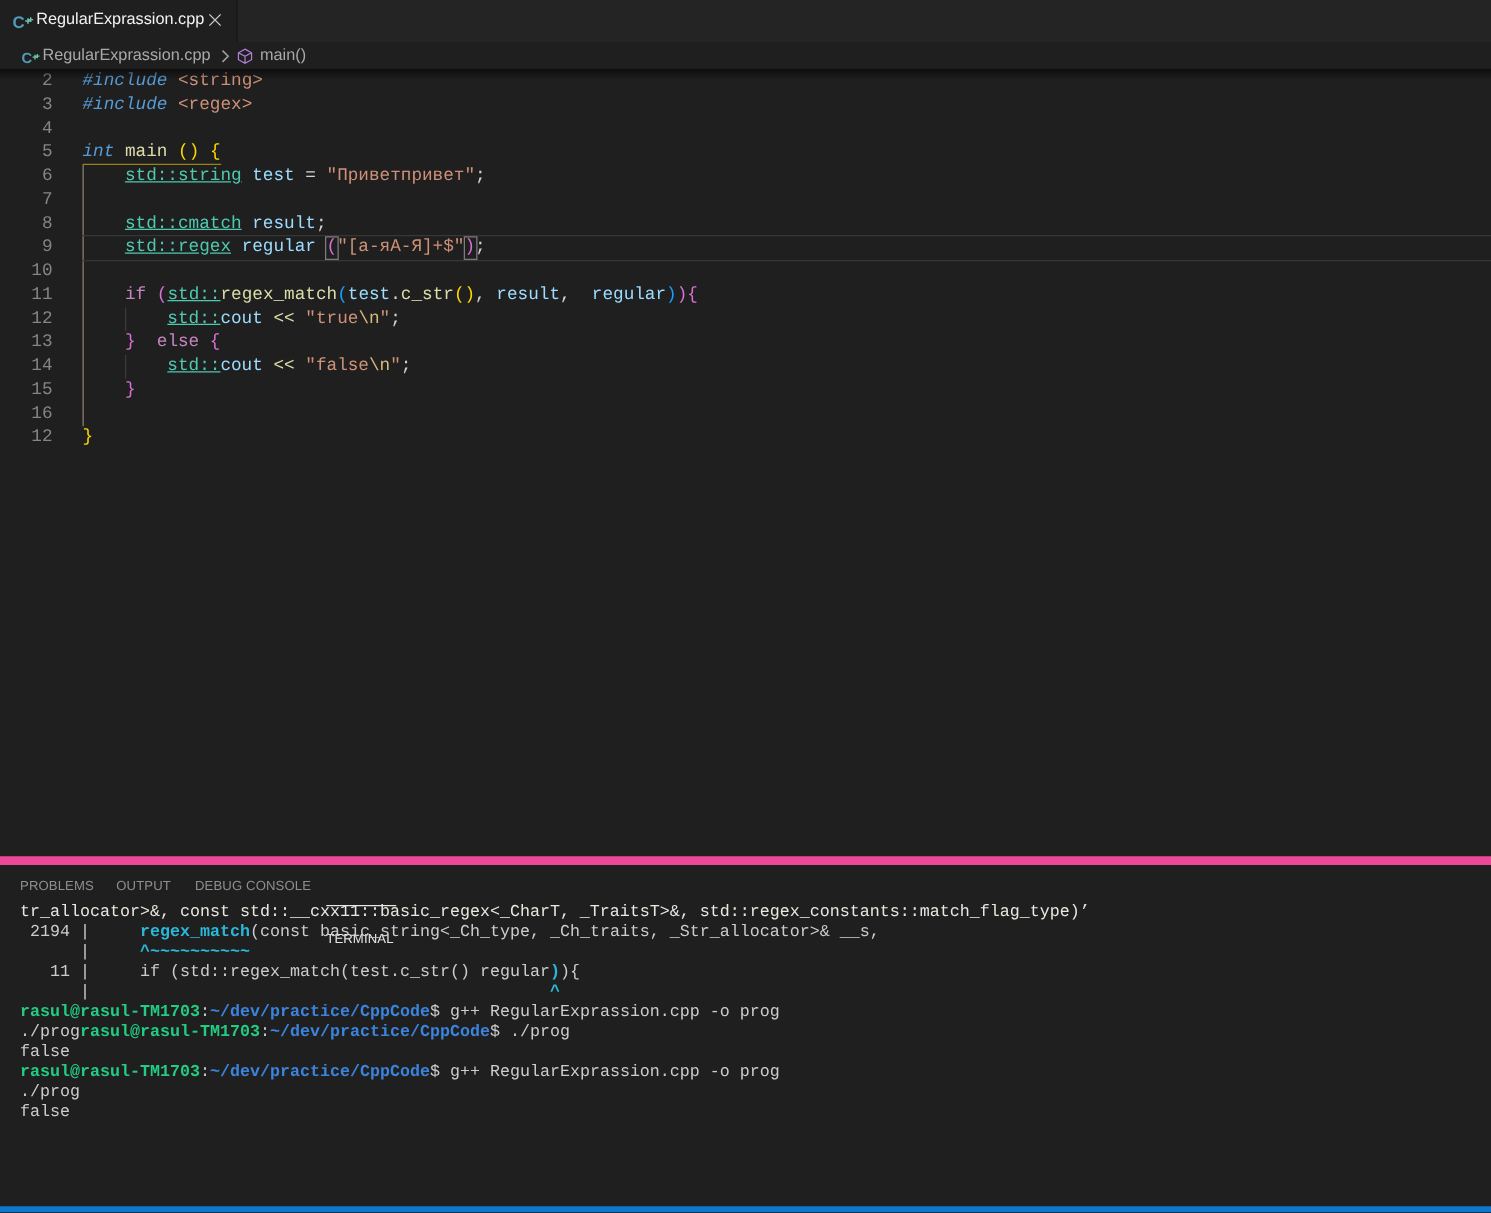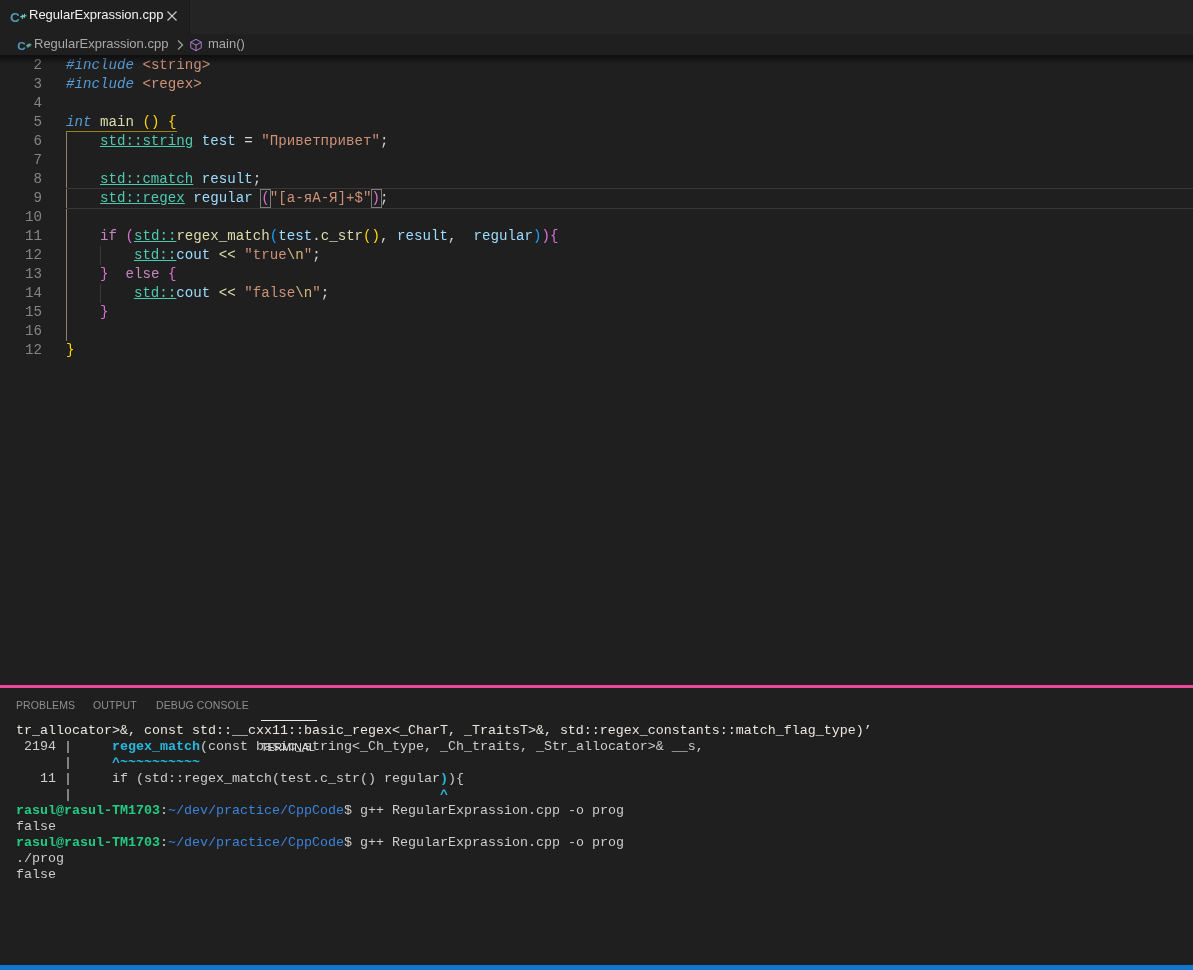--- a/index.html
+++ b/index.html
@@ -29,32 +29,32 @@
   .st { color:#ce9178; }   
   .es { color:#d7ba7d; }   
   .b1 { color:#ffd700; }   
   .b2 { color:#da70d6; }   
   .b3 { color:#179fff; }
   .iguide { position:absolute; width:1px; background:#3a3a3a; }
   .curline { position:absolute; left:66px; right:0; height:1px; background:#373737; }
   .bm { position:absolute; width:11px; height:19px; border:1px solid #7c7c7c; }
   
   #panel { position:absolute; left:0; top:685px; width:1193px; height:279px; background:#1f1f1f;
-           border-top:3px solid #ec4899; }
+           border-top:7px solid #ec4899; }
   .ptab { position:absolute; top:11px; font-size:10.5px; color:#8f8f8f; letter-spacing:0.1px; }
   #pterm { color:#e7e7e7;margin-top:42px; }
   #punder { position:absolute; top:32px; height:1px; background:#e7e7e7; }
   
   #term { position:absolute; left:16px; top:723px; font-family:"Liberation Mono", monospace;
           font-size:13.333px; color:#cccccc; }
   .tr { height:16px; line-height:16px; white-space:pre; }
   .w  { font-weight:normal; color:#eae7e0; }
   .cy { font-weight:bold; color:#29b8db; }
   .gr { font-weight:bold; color:#22cc83; }
-  .bl { font-weight:normal; color:#3b84dd;text-align:right; }
+  .bl { font-weight:bold; color:#3b84dd;text-align:right; }
   #cursor { display:inline-block; width:9px; height:15px; border:1px solid #dddddd;
             vertical-align:-3.5px; }
   
   #status { position:absolute; left:0; top:965px; width:1193px; height:5px; background:#0f77cd; }
 </style>
 </head>
 <body>
 <div id="app">
   <div id="tabbar">
     <div id="tab1">
@@ -130,19 +130,20 @@
     <span class="ptab" id="pterm" style="left:261px">TERMINAL</span>
     <div id="punder" style="left:261px;width:56px"></div>
   </div>
   <div id="term">
     <div class="tr"><span class="w">tr_allocator&gt;&amp;, const std::__cxx11::basic_regex&lt;_CharT, _TraitsT&gt;&amp;, std::regex_constants::match_flag_type)’</span></div>
     <div class="tr"> 2194 |     <span class="cy">regex_match</span>(const basic_string&lt;_Ch_type, _Ch_traits, _Str_allocator&gt;&amp; __s,</div>
     <div class="tr">      |     <span class="cy">^~~~~~~~~~~</span></div>
     <div class="tr">   11 |     if (std::regex_match(test.c_str() regular<span class="cy">)</span>){</div>
     <div class="tr">      |                                              <span class="cy">^</span></div>
     <div class="tr"><span class="gr">rasul@rasul-TM1703</span>:<span class="bl">~/dev/practice/CppCode</span>$ g++ RegularExprassion.cpp -o prog</div>
+    <div class="tr">./prog<span class="gr">rasul@rasul-TM1703</span>:<span class="bl">~/dev/practice/CppCode</span>$ ./prog</div>
     <div class="tr">false</div>
     <div class="tr"><span class="gr">rasul@rasul-TM1703</span>:<span class="bl">~/dev/practice/CppCode</span>$ g++ RegularExprassion.cpp -o prog</div>
     <div class="tr">./prog</div>
     <div class="tr">false</div>
   </div>
   <div id="status"></div>
 </div>
 
 </body></html>

